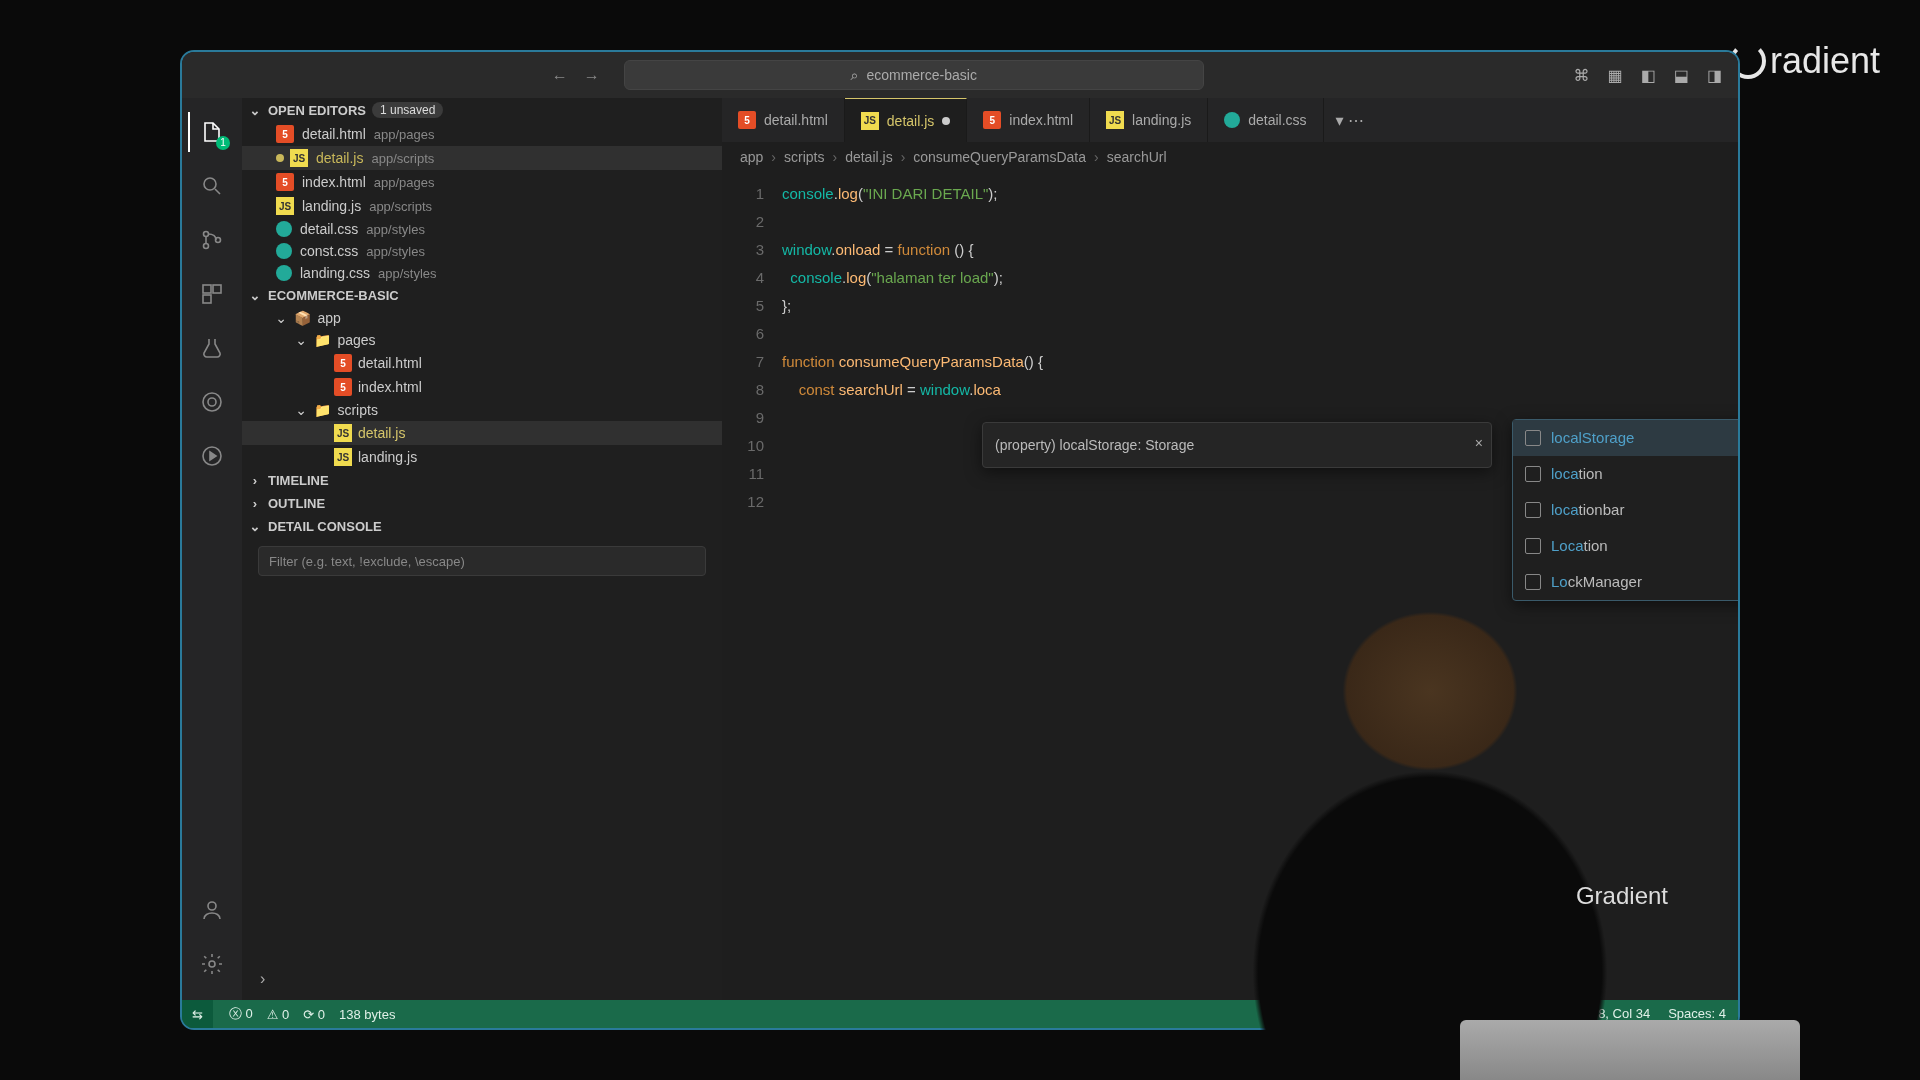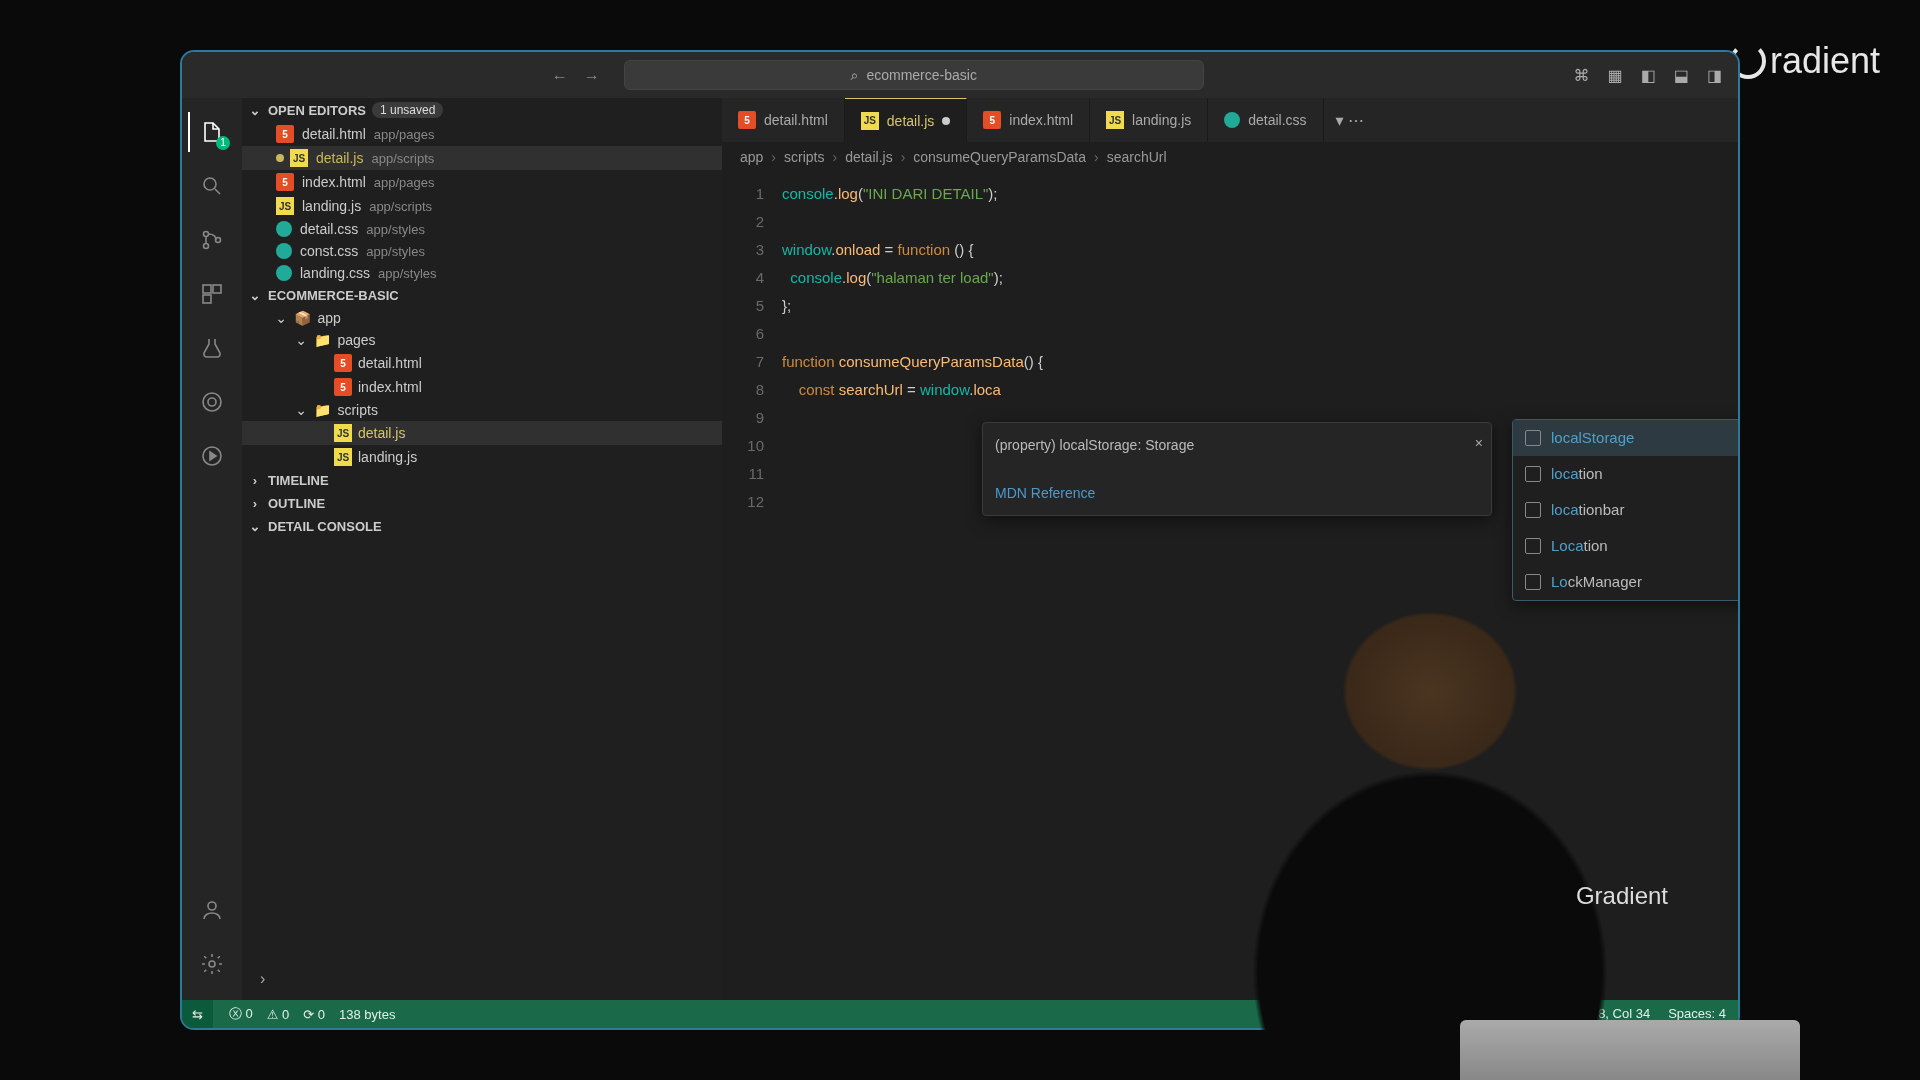--- a/index.html
+++ b/index.html
@@ -253,20 +253,23 @@
         <span>TIMELINE</span>
       </div>
       <div class="section-hdr">
         <span class="chev">›</span>
         <span>OUTLINE</span>
       </div>
       <div class="section-hdr">
         <span class="chev">⌄</span>
         <span>DETAIL CONSOLE</span>
       </div>
+      <div class="filter-input">
+        <span>Filter (e.g. text, !exclude, \escape)</span>
+      </div>
       <div class="prompt">›</div>
     </div>
 
     <div class="editor-area">
       <div class="tabs" id="tabs">
           <div class="tab">
             <span class="icon-html">5</span>
             <span>detail.html</span>
           </div>
           <div class="tab active">
@@ -346,21 +349,20 @@
               <span class="code-text"></span>
             </div>
             <div class="line">
               <span class="gutter">12</span>
               <span class="code-text"></span>
             </div>
           </div>
         <div class="tip">
           <span class="close">×</span>
           <span>(property) localStorage: Storage</span>
-          <span class="mdn">MDN Reference</span>
         </div>
         <div class="suggest" id="suggest">
             <div class="sug-row sel">
               <span class="sug-icon"></span>
               <span><span class="sug-match">loca</span>lStorage</span>
             </div>
             <div class="sug-row">
               <span class="sug-icon"></span>
               <span><span class="sug-match">loca</span>tion</span>
             </div>

